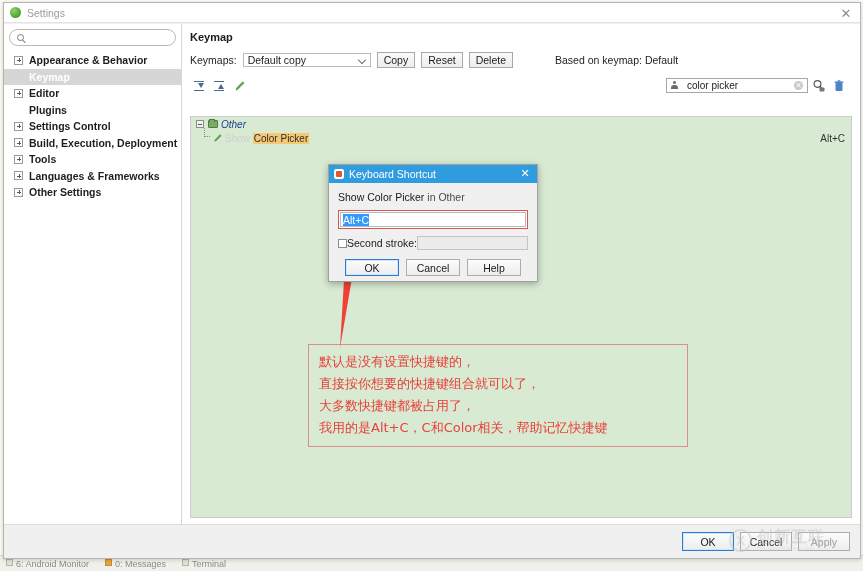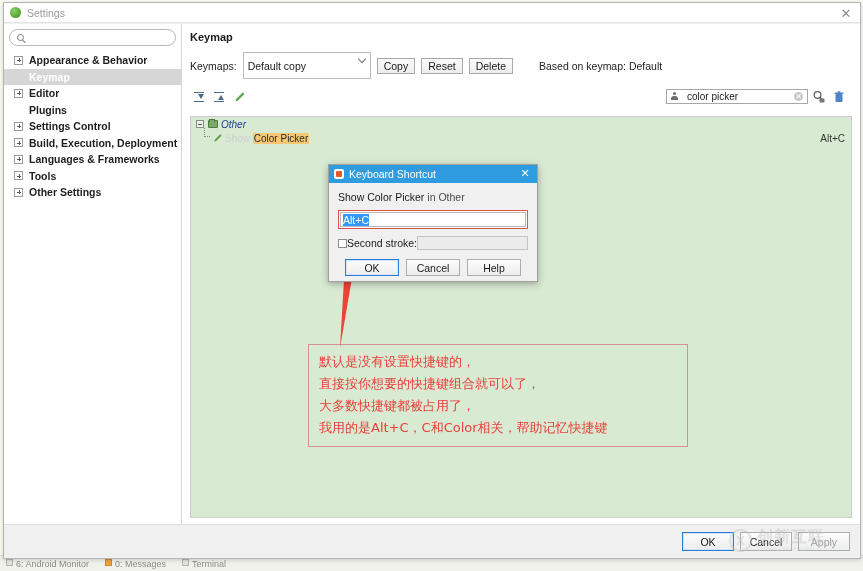--- a/index.html
+++ b/index.html
@@ -106,36 +106,36 @@
     content:""; position:absolute; left:3.5px; top:1.5px; width:1px; height:4px; background:#5a5a5a;
   }
   .tree-row.noexp { padding-left: 25px; }
 
   
   .right-panel { flex: 1; background: #ffffff; position: relative; padding: 7px 8px 0 8px; }
   .panel-title { font-size: 11px; font-weight: bold; color: #1b1b1b; margin-bottom: 9px; }
   .keymap-row { display: flex; align-items: center; gap: 6px; margin-bottom: 9px; }
   .keymap-label { font-size: 10.5px; color: #222; }
   .combo {
-    width: 128px; height: 27px; border: 1px solid #bcbcbc; background: #fff;
+    width: 128px; height: 14px; border: 1px solid #bcbcbc; background: #fff;
     display: flex; align-items: center; padding: 0 4px; font-size: 10.5px; color: #1b1b1b;
     position: relative;
   }
   .combo .chev {
     position: absolute; right: 5px; top: 5px;
     width: 6px; height: 6px; border-right: 1.3px solid #6f6f6f; border-bottom: 1.3px solid #6f6f6f;
     transform: rotate(45deg); margin-top:-2px;
   }
   .btn {
     height: 16px; min-width: 31px; padding: 0 6px;
     border: 1px solid #a9a9a9; background: linear-gradient(#fafafa,#eceded);
     font-family: inherit; font-size: 10.5px; color: #1a1a1a;
     display:flex; align-items:center; justify-content:center; cursor: default;
   }
-  .based { font-size: 10.5px; color: #222; margin-left: 20px; }
+  .based { font-size: 10.5px; color: #222; margin-left: 36px; }
 
   
   .km-toolbar {
     display: flex; align-items: center; height: 19px; margin-bottom: 2px;
     position: relative;
   }
   .tb-ico { width: 18px; height: 17px; position: relative; margin-right: 2px; cursor: default;}
   .ico-expand::before, .ico-collapse::before {
     content:""; position:absolute; left:4px; top:3px; width:10px; height:1.3px; background:#4b6b8a;
   }
@@ -369,25 +369,25 @@
           <div class="tree-row">
             <span class="expander"></span>
             <span>Settings Control</span>
           </div>
           <div class="tree-row">
             <span class="expander"></span>
             <span>Build, Execution, Deployment</span>
           </div>
           <div class="tree-row">
             <span class="expander"></span>
+            <span>Tools</span>
+          </div>
+          <div class="tree-row">
+            <span class="expander"></span>
             <span>Languages &amp; Frameworks</span>
-          </div>
-          <div class="tree-row">
-            <span class="expander"></span>
-            <span>Tools</span>
           </div>
           <div class="tree-row">
             <span class="expander"></span>
             <span>Other Settings</span>
           </div>
         </div>
       </div>
 
       <div class="right-panel">
         <div class="panel-title">Keymap</div>

